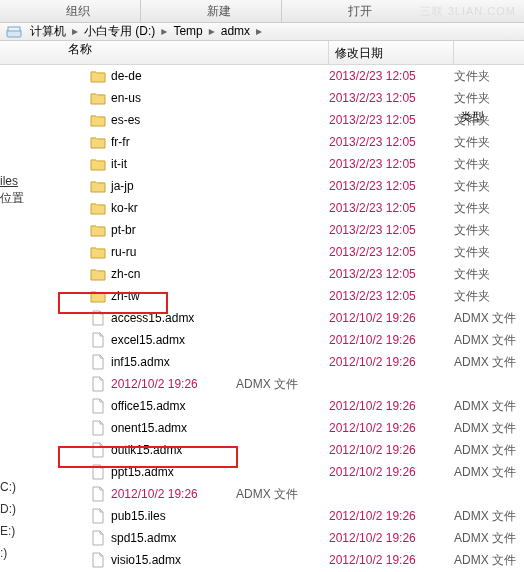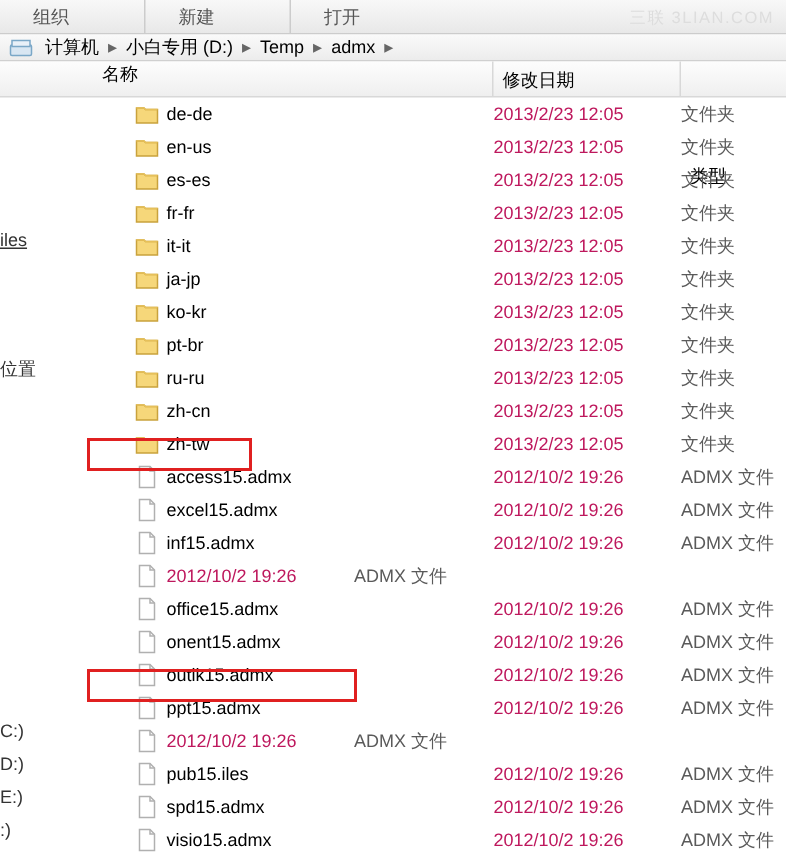--- a/index.html
+++ b/index.html
@@ -1,18 +1,18 @@
 <!DOCTYPE html>
 <html><head>
 <meta charset="utf-8">
 <style>
 * { margin: 0; padding: 0; box-sizing: border-box; font-family: "Microsoft YaHei", Tahoma, sans-serif; font-size: 12px; }
 body { background: #fff; width: 524px; height: 572px; overflow: hidden; position: relative; }
 .toolbar { height: 23px; background: linear-gradient(#f8f8f8, #e8e8e8); border-bottom: 1px solid #ccc; display: flex; color: #555; }
-.toolbar-item { padding: 3px 50px 0 22px; text-align: center; }
+.toolbar-item { padding: 3px 50px 0 66px; text-align: center; }
 .toolbar-sep { width: 1px; background: #ccc; }
 .addrbar { height: 18px; background: linear-gradient(#fafafa, #ececec); display: flex; align-items: center; padding: 0 6px; border-bottom: 1px solid #d0d0d0; }
 .disk-icon { width: 16px; height: 16px; margin-right: 4px; }
 .crumb { padding: 0 4px; cursor: default; }
 .crumb-sep { color: #666; padding: 0 2px; }
 .columns { height: 24px; background: linear-gradient(#fdfdfd, #efefef); border-bottom: 1px solid #d8d8d8; display: flex; position: relative; }
 .col-scroll { width: 62px; }
 .col-name { flex: 1; padding: 0 6px; border-right: 1px solid #d8d8d8; }
 .col-date { width: 125px; padding: 4px 6px; border-right: 1px solid #d8d8d8; }
 .col-type { width: 70px; padding: 20px 6px; margin-top: 48px; }
@@ -22,21 +22,21 @@
 .row-icon { width: 18px; display: flex; align-items: center; justify-content: center; margin-right: 4px; }
 .row-name { flex: 1; padding-right: 6px; white-space: nowrap; }
 .row-date { width: 125px; color: #be185d; white-space: nowrap; }
 .row-type { width: 70px; color: #5a5a5a; white-space: nowrap; }
 .folder-svg { width: 16px; height: 14px; }
 .file-svg { width: 14px; height: 16px; }
 .highlight { position: absolute; border: 2px solid #e02020; pointer-events: none; }
 .hl1 { left: 58px; top: 292px; width: 110px; height: 22px; }
 .hl2 { left: 58px; top: 446px; width: 180px; height: 22px; }
 .sidebar-frag { position: absolute; left: 0; font-size: 12px; color: #333; }
-.sf1 { top: 153px; text-decoration: underline; } .sf2 { top: 190px; margin-top: 48px; }
+.sf1 { top: 174px; text-decoration: underline; } .sf2 { top: 190px; }
 .sf3 { top: 480px; } .sf4 { top: 502px; } .sf5 { top: 524px; } .sf6 { top: 546px; }
 .watermark { position: absolute; right: 8px; top: 4px; color: #ddd; font-size: 11px; letter-spacing: 1px; pointer-events: none; }
 </style>
 </head>
 <body>
 
 <div class="toolbar">
   <div class="toolbar-item">组织</div>
   <div class="toolbar-sep"></div>
   <div class="toolbar-item">新建</div>

